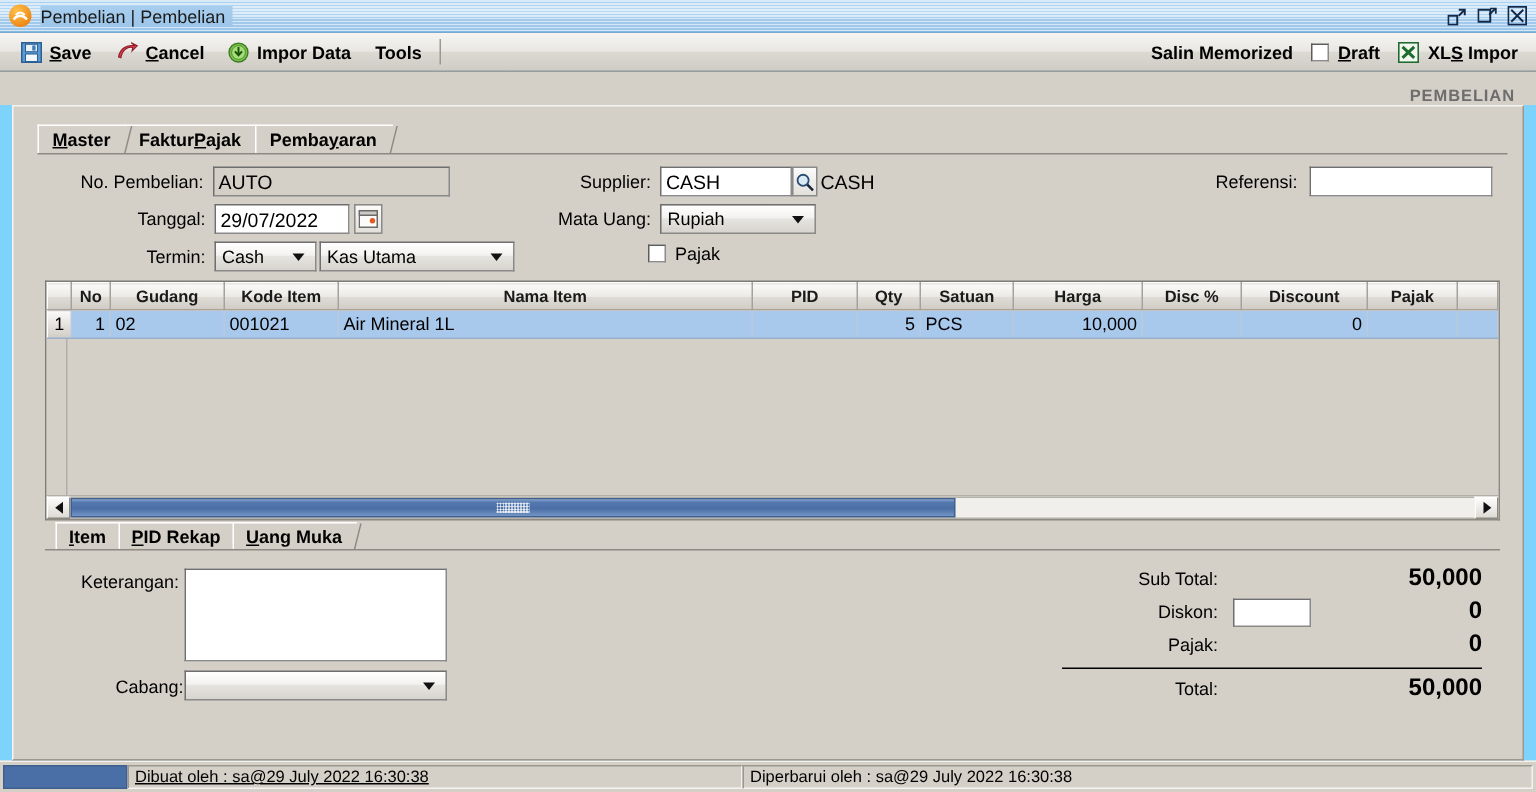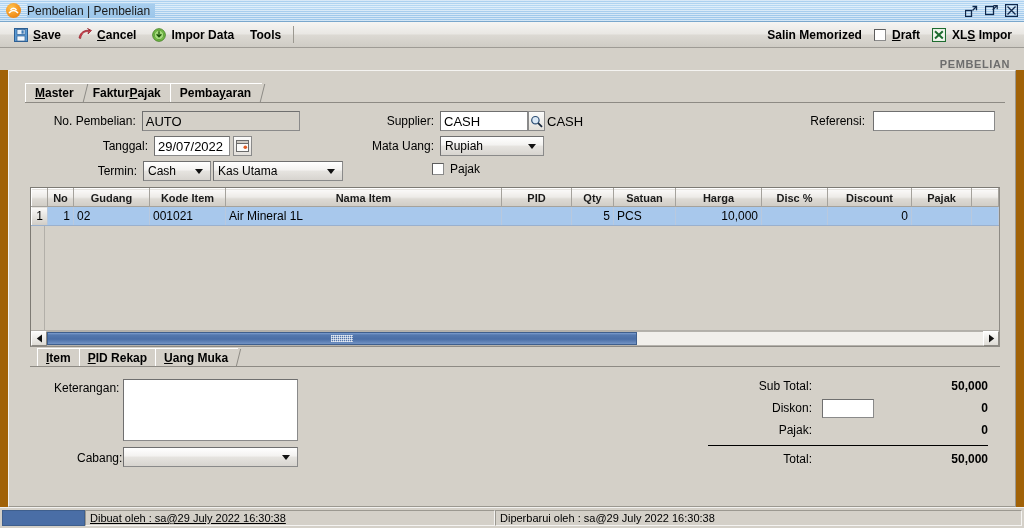--- a/index.html
+++ b/index.html
@@ -8,21 +8,21 @@
     width: 1024px; height: 528px;
     overflow: hidden;
     font-family: "Liberation Sans", sans-serif;
     font-size: 12px;
     color: #000;
     background: #d4d0c8;
   }
   .app {
     width: 1024px; height: 528px;
     position: relative;
-    background: #a16207;
+    background: #7dd3fc;
     display: flex; flex-direction: column;
   }
 
   
   .titlebar {
     height: 22px;
     background: linear-gradient(to bottom, #a8ceee 0%, #b9daf4 35%, #a4cbec 60%, #9cc6ea 100%);
     border-bottom: 1px solid #7aa7cc;
     display: flex; align-items: center;
     padding: 0 3px;
@@ -274,21 +274,21 @@
     border-top-color:#6f6f6f; border-left-color:#6f6f6f;
   }
   .lbl-ket { position:absolute; left: 24px; top: 14px; font-size:12px; }
   .lbl-cab { position:absolute; left: 47px; top: 84px; font-size:12px; }
   .cabang-sel { position:absolute; left: 93px; top: 80px; width: 175px; }
 
   .totals { position:absolute; right: 12px; top: 8px; width: 310px; }
   .trow { display:flex; align-items:center; height: 22px; }
   .trow .tl { flex: 0 0 140px; text-align:right; font-weight:400; font-size:12px; padding-right: 6px;}
   .trow .tm { flex: 1 1 auto; display:flex; align-items:center;}
-  .trow .tv { flex: 0 0 80px; text-align:right; font-weight:700; font-size:12px; }
+  .trow .tv { flex: 0 0 80px; text-align:right; font-weight:700; font-size:16px; }
   .diskon-inp { width: 52px; height: 19px; background:#fff; border:1px solid #8a8a8a; border-top-color:#6f6f6f; border-left-color:#6f6f6f; margin-left: 4px;}
   .tdiv { border-top: 1px solid #000; margin: 4px 0 2px 30px; }
 
   
   .statusbar {
     height: 21px; display:flex; align-items:stretch;
     background: #d4d0c8; border-top:1px solid #f2f1ef;
     padding: 2px 2px 2px 2px; gap: 0;
   }
   .sb-cell {
@@ -411,23 +411,23 @@
 
     <div class="panel">
 
       <div class="form">
 
         <div class="fld" style="left:0px; top:8px; width:275px;">
           <span class="lbl" style="width:112px;">No. Pembelian:</span>
           <span class="inp readonly" style="width:160px; margin-left:6px;">AUTO</span>
         </div>
 
-        <div class="fld" style="left:11px; top:33px;">
+        <div class="fld" style="left:0px; top:33px;">
           <span class="lbl" style="width:112px;">Tanggal:</span>
-          <span class="inp" style="width:76px; margin-left:6px;">29/07/2022</span>
+          <span class="inp" style="width:90px; margin-left:6px;">29/07/2022</span>
           <span class="btn-sm" style="margin-left:3px;">
             <svg width="13" height="12" viewBox="0 0 13 12">
               <rect x="0.5" y="0.5" width="12" height="11" fill="#fbfbfa" stroke="#6a6a6a"></rect>
               <rect x="0.5" y="0.5" width="12" height="3" fill="#cfcbc4" stroke="#6a6a6a"></rect>
               <circle cx="9.3" cy="7.2" r="1.8" fill="#e05a22"></circle>
             </svg>
           </span>
         </div>
 
         <div class="fld" style="left:0px; top:58px;">

